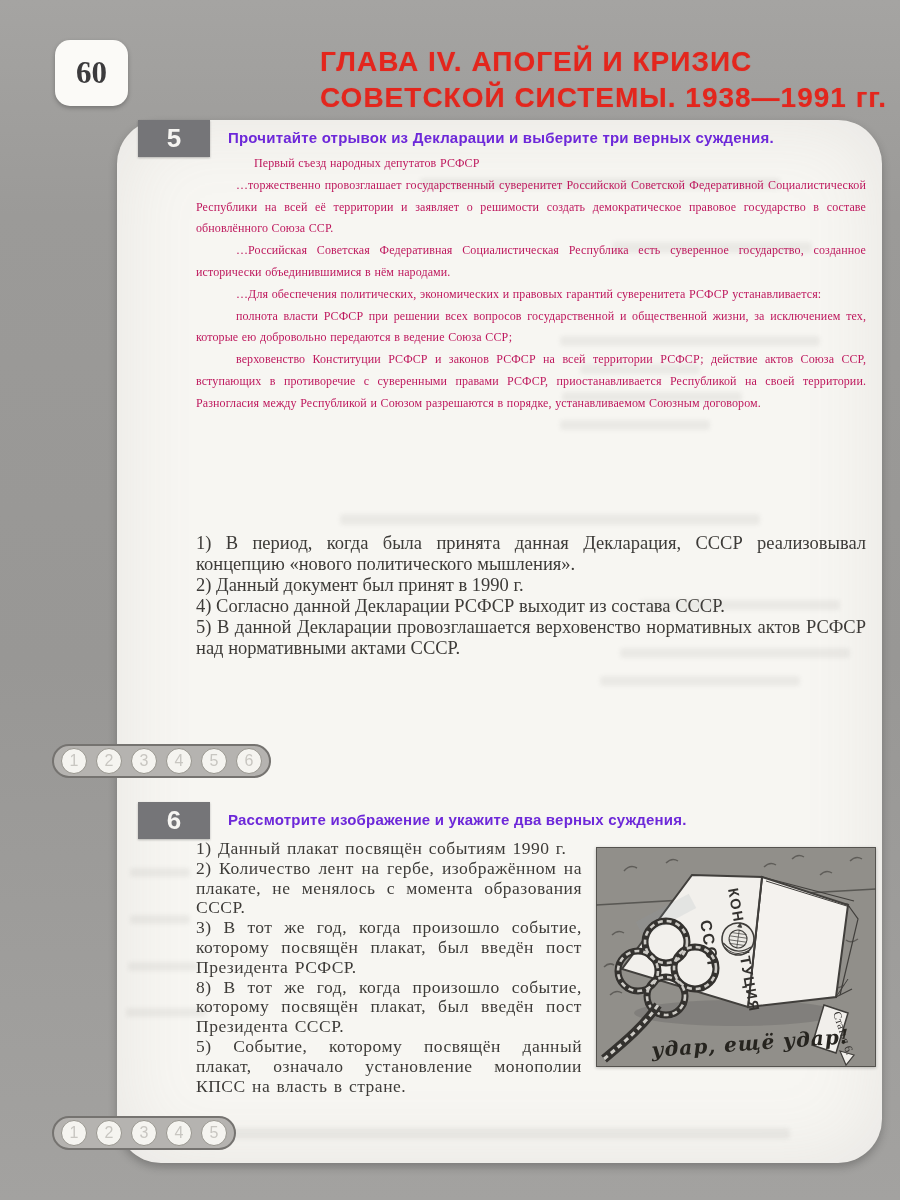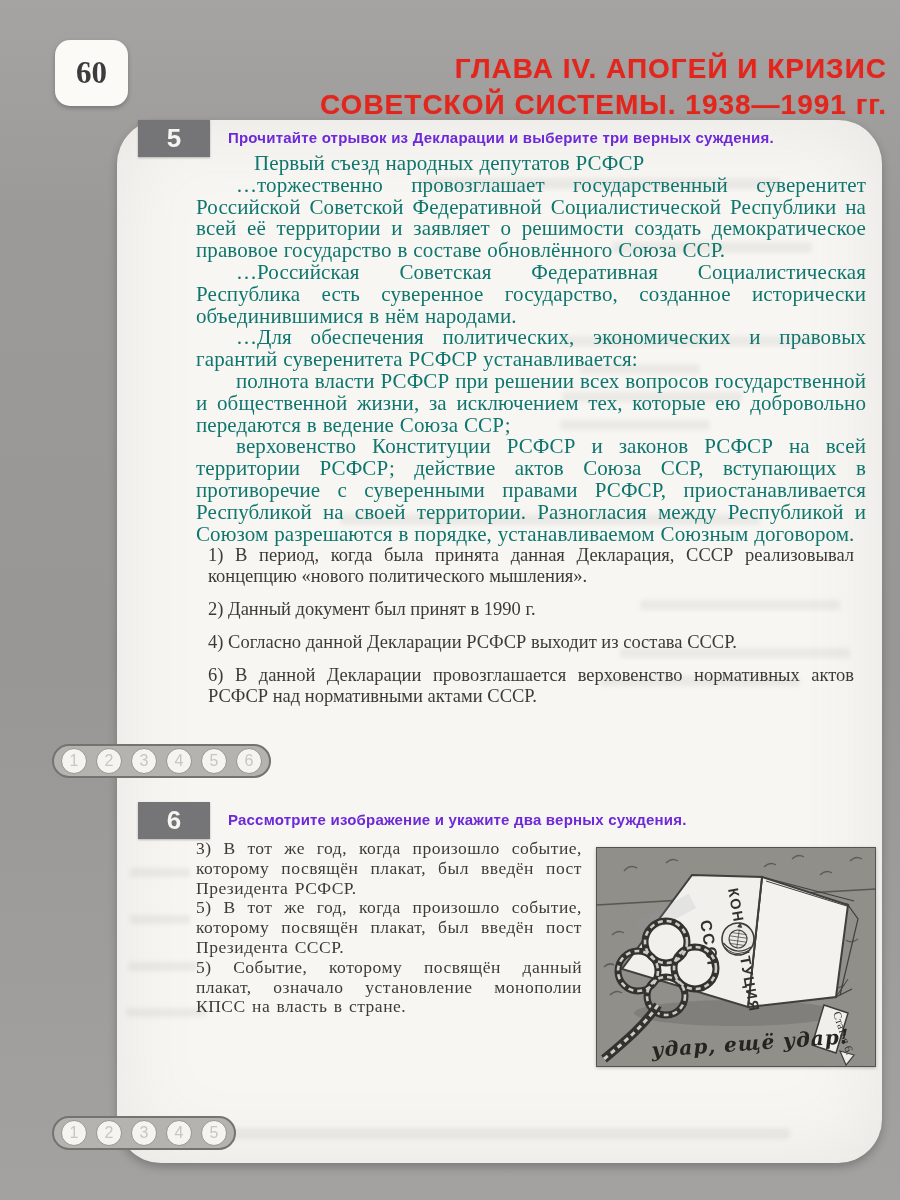--- a/index.html
+++ b/index.html
@@ -10,25 +10,24 @@
   }
   .stage{position:absolute;inset:0;}
   
   .page-chip{
     position:absolute;left:55px;top:40px;width:73px;height:66px;
     background:#fbfaf7;border-radius:15px;box-shadow:0 2px 4px rgba(40,40,40,.35);
     display:flex;align-items:center;justify-content:center;
     font-family:Liberation Serif, serif;font-weight:bold;font-size:31px;color:#3c3b3d;
   }
   .chapter-title{
-    position:absolute;right:13px;top:44px;text-align:right;
+    position:absolute;right:13px;top:44px;
     font-family:"Liberation Sans",sans-serif;font-weight:bold;
     font-size:28px;line-height:36px;color:#e3261d;letter-spacing:1px;
     text-shadow:0 0 1px rgba(227,38,29,.4);
-    margin-top:7px;
   }
   
   .panel{
     position:absolute;left:117px;top:120px;width:765px;height:1043px;
     background:#f7f6f2;border-radius:44px;
     box-shadow:0 4px 9px rgba(30,30,30,.28), inset 0 0 80px rgba(140,138,134,.14);
   }
   
   .ghost{position:absolute;background:#7d7b76;opacity:.10;filter:blur(2px);border-radius:3px;}
   
@@ -43,30 +42,30 @@
   .instr{
     position:absolute;left:228px;
     font-family:Liberation Sans, sans-serif;font-weight:bold;
     font-size:15px;line-height:26px;color:#6d28d9;letter-spacing:.2px;
   }
   .instr5{top:125px;width:648px;}
   .instr6{top:807px;width:640px;}
   
   .excerpt{
     position:absolute;left:196px;top:153px;width:670px;
-    font-size:21px;line-height:21.8px;color:#0f766e;text-align:justify;
+    font-size:12px;line-height:21.8px;color:#be185d;text-align:justify;
     letter-spacing:.1px;word-spacing:.5px;
   }
   .excerpt p{margin:0;text-indent:40px;}
   .excerpt p.src{text-indent:58px;}
   .stmts5{
     position:absolute;left:196px;top:533px;width:670px;
     font-size:18.5px;line-height:21px;color:#3d3b38;text-align:justify;
   }
-  .stmts5 p{margin:12px;}
+  .stmts5 p{margin:0;}
   
   .strip{
     position:absolute;height:34px;background:#b5b3b0;border:2px solid #757370;
     border-radius:19px;display:flex;align-items:center;gap:9px;padding:0 7px;
     box-sizing:border-box;
   }
   .strip5{left:52px;top:744px;}
   .strip6{left:52px;top:1116px;}
   .bubble{
     width:26px;height:26px;border-radius:50%;background:#f5f4f0;border:1.5px solid #98968f;
@@ -128,39 +127,41 @@
     <p>…Российская Советская Федеративная Социалистическая Республика есть суверенное государство, созданное исторически объединившимися в нём народами.</p>
     <p>…Для обеспечения политических, экономических и правовых гарантий суверенитета РСФСР устанавливается:</p>
     <p>полнота власти РСФСР при решении всех вопросов государственной и общественной жизни, за исключением тех, которые ею добровольно передаются в ведение Союза ССР;</p>
     <p>верховенство Конституции РСФСР и законов РСФСР на всей территории РСФСР; действие актов Союза ССР, вступающих в противоречие с суверенными правами РСФСР, приостанавливается Республикой на своей территории. Разногласия между Республикой и Союзом разрешаются в порядке, устанавливаемом Союзным договором.</p>
   </div>
 
   <div class="stmts5">
     <p>1) В период, когда была принята данная Декларация, СССР реализовывал концепцию «нового политического мышления».</p>
     <p>2) Данный документ был принят в 1990 г.</p>
     <p>4) Согласно данной Декларации РСФСР выходит из состава СССР.</p>
-    <p>6) В данной Декларации провозглашается верховенство нормативных актов РСФСР над нормативными актами СССР.</p>
+    <p>5) В данной Декларации провозглашается верховенство нормативных актов РСФСР над нормативными актами СССР.</p>
   </div>
 
   <div class="strip strip5">
     <div class="bubble">1</div>
     <div class="bubble">2</div>
     <div class="bubble">3</div>
     <div class="bubble">4</div>
     <div class="bubble">5</div>
     <div class="bubble">6</div>
   </div>
 
   <div class="task-badge badge6">6</div>
   <div class="instr instr6">Рассмотрите изображение и укажите два верных суждения.</div>
 
   <div class="t6body">
     <div class="t6text">
+      <p>1) Данный плакат посвящён событиям 1990 г.</p>
+      <p>2) Количество лент на гербе, изображённом на плакате, не менялось с момента образования СССР.</p>
       <p>3) В тот же год, когда произошло событие, которому посвящён плакат, был введён пост Президента РСФСР.</p>
-      <p>5) В тот же год, когда произошло событие, которому посвящён плакат, был введён пост Президента СССР.</p>
+      <p>8) В тот же год, когда произошло событие, которому посвящён плакат, был введён пост Президента СССР.</p>
       <p>5) Событие, которому посвящён данный плакат, означало установление монополии КПСС на власть в стране.</p>
     </div>
 
     <div class="poster">
       <svg width="280" height="220" viewBox="0 0 280 220" xmlns="http://www.w3.org/2000/svg">
         <rect x="0" y="0" width="280" height="220" fill="#918f8a" stroke="#55534f" stroke-width="2"></rect>
 
         <path d="M0,58 L280,42" stroke="#4a4845" stroke-width="1.6" opacity=".8" fill="none"></path>
 
         <g stroke="#4f4d49" stroke-width="1.5" fill="none" opacity=".75">

